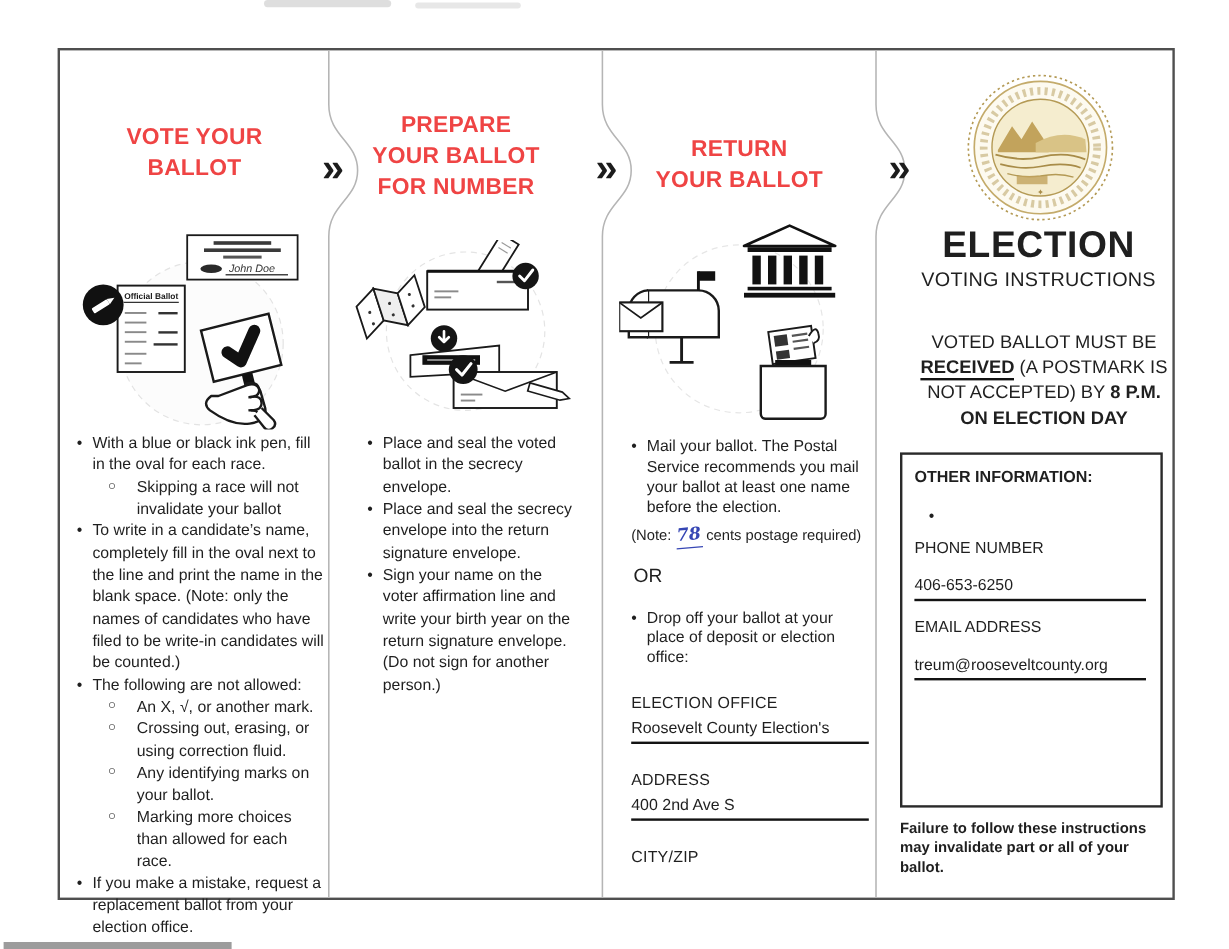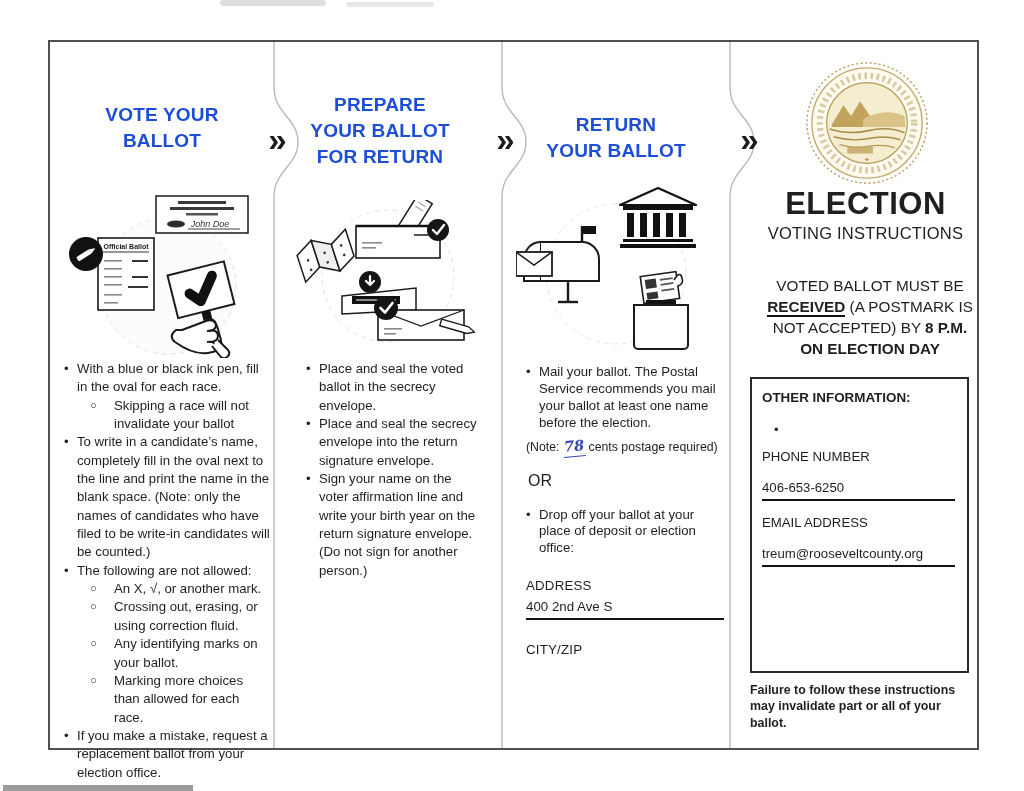--- a/index.html
+++ b/index.html
@@ -14,21 +14,21 @@
 
   
   .sheet{position:absolute;left:48px;top:40px;width:927px;height:706px;border:2px solid #4f4f4f;background:#fff;}
   .dividers{position:absolute;left:0;top:0;width:927px;height:706px;pointer-events:none;}
   .chev{position:absolute;top:80px;width:44px;text-align:center;font-size:33px;font-weight:bold;color:#1c1c1c;letter-spacing:-3px;line-height:36px;}
   .chev1{left:204px}.chev2{left:432px}.chev3{left:676px}
 
   .panel{position:absolute;top:0;height:706px;}
   .p1{left:0;width:224px}.p2{left:224px;width:212px}.p3{left:452px;width:228px}.p4{left:680px;width:243px}
 
-  .panel-title{position:absolute;left:0;right:0;text-align:center;font-weight:bold;font-size:19px;line-height:26px;color:#1d4ed8;letter-spacing:.2px;}
+  .panel-title{position:absolute;left:0;right:0;text-align:center;font-weight:bold;font-size:19px;line-height:26px;color:#ef4444;letter-spacing:.2px;}
   .p1 .panel-title{top:60px}
   .p2 .panel-title{top:50px}
   .p3 .panel-title{top:70px}
 
   .illus{position:absolute;}
   .p1 .illus{left:8px;top:146px;width:206px;height:170px}
   .p2 .illus{left:12px;top:158px;width:204px;height:152px}
   .p3 .illus{left:14px;top:140px;width:202px;height:176px}
 
   .blist{position:absolute;font-size:13.2px;line-height:1.39;}
@@ -156,21 +156,21 @@
       <div class="li sub"><span class="mk">○</span><span>Any identifying marks on your ballot.</span></div>
       <div class="li sub"><span class="mk">○</span><span>Marking more choices than allowed for each race.</span></div>
       <div class="li"><span class="mk">•</span><span>If you make a mistake, request a replacement ballot from your election office.</span></div>
     </div>
   </div>
 
   <div class="panel p2">
     <div class="panel-title">
       <div>PREPARE</div>
       <div>YOUR BALLOT</div>
-      <div>FOR RETURN</div>
+      <div>FOR NUMBER</div>
     </div>
 
     <svg class="illus" viewBox="0 0 204 152">
       <circle cx="102" cy="76" r="66" fill="none" stroke="#e4e4e4" stroke-dasharray="5 4"></circle>
 
       <g>
         <g transform="rotate(32 128 16)">
           <rect x="120" y="-4" width="17" height="38" fill="#fff" stroke="#1a1a1a" stroke-width="1.5"></rect>
           <line x1="124" y1="2" x2="133" y2="2" stroke="#999"></line>
             <line x1="124" y1="7" x2="133" y2="7" stroke="#999"></line>
@@ -276,20 +276,24 @@
       </g>
     </svg>
 
     <div class="blist">
       <div class="li"><span class="mk">•</span><span>Mail your ballot. The Postal Service recommends you mail your ballot at least one name before the election.</span></div>
       <p class="note"><span>(Note: </span><span class="hand">78</span><span> cents postage required)</span></p>
       <div class="or">OR</div>
       <div class="li drop"><span class="mk">•</span><span>Drop off your ballot at your place of deposit or election office:</span></div>
 
       <div class="fields">
+        <div class="field">
+          <div class="flabel">ELECTION OFFICE</div>
+          <div class="fvalue">Roosevelt County Election's</div>
+        </div>
         <div class="field">
           <div class="flabel">ADDRESS</div>
           <div class="fvalue">400 2nd Ave S</div>
         </div>
         <div class="field">
           <div class="flabel">CITY/ZIP</div>
         </div>
       </div>
     </div>
   </div>

